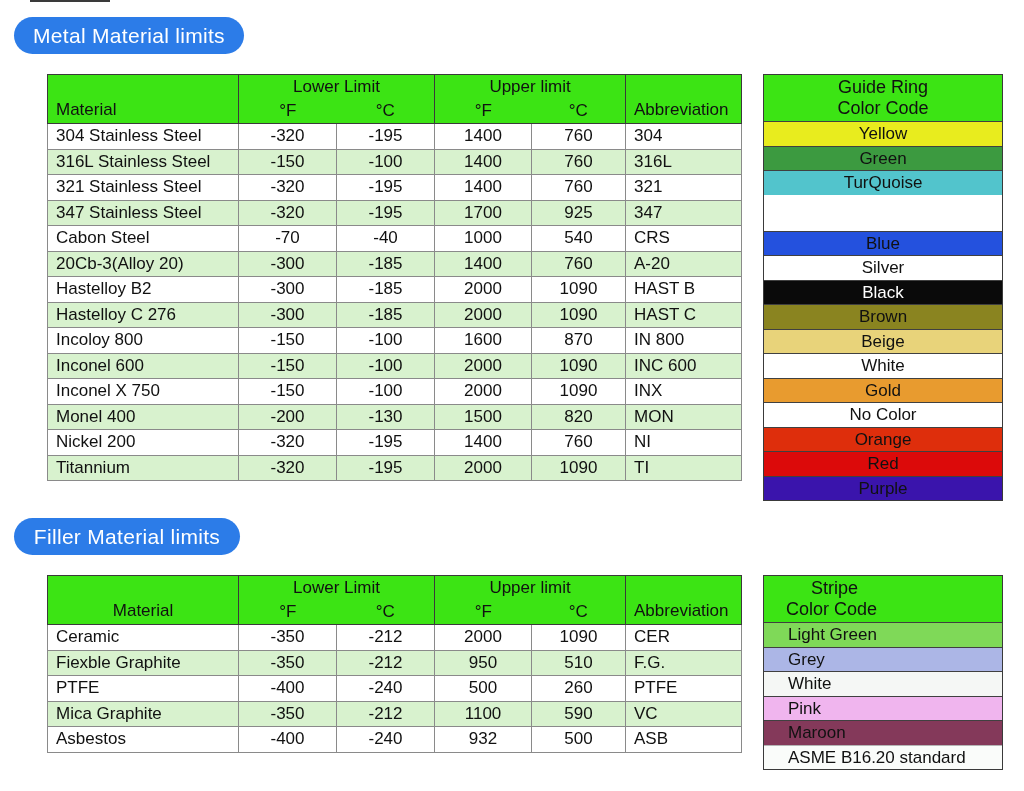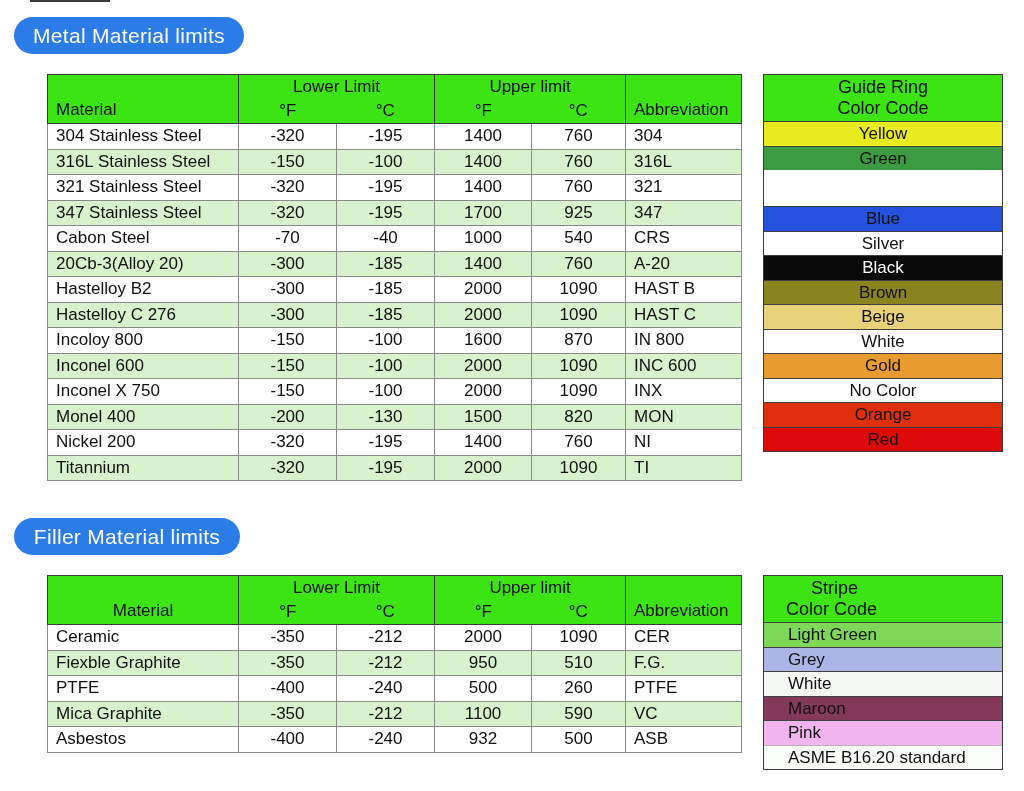--- a/index.html
+++ b/index.html
@@ -236,20 +236,21 @@
     <div class="ct-header">
       <div class="line1">Guide Ring</div>
       <div class="line2">Color Code</div>
     </div>
     <div>
 
         <div class="ct-row" style="background: rgb(232, 236, 30);">Yellow</div>
 
         <div class="ct-row" style="background: rgb(60, 154, 64);">Green</div>
 
+        <div class="ct-row" style="background: rgb(82, 196, 204);">TurQuoise</div>
 
         <div class="ct-row" style="background: rgb(36, 81, 222); margin-top: 36px;">Blue</div>
 
         <div class="ct-row" style="background: rgb(255, 255, 255);">Silver</div>
 
         <div class="ct-row" style="background: rgb(10, 10, 10); color: rgb(255, 255, 255);">Black</div>
 
         <div class="ct-row" style="background: rgb(138, 132, 32);">Brown</div>
 
         <div class="ct-row" style="background: rgb(232, 211, 122);">Beige</div>
@@ -257,20 +258,21 @@
         <div class="ct-row" style="background: rgb(255, 255, 255);">White</div>
 
         <div class="ct-row" style="background: rgb(232, 155, 47);">Gold</div>
 
         <div class="ct-row" style="background: rgb(255, 255, 255);">No Color</div>
 
         <div class="ct-row" style="background: rgb(222, 46, 12);">Orange</div>
 
         <div class="ct-row" style="background: rgb(220, 10, 10);">Red</div>
 
+        <div class="ct-row" style="background: rgb(58, 20, 172);">Purple</div>
       </div>
   </div>
 
   <div class="pill" id="pill-filler">
     <span>Filler Material limits</span>
   </div>
 
   <table class="limits" id="filler-table">
     <colgroup>
       <col style="width:191px">
@@ -349,20 +351,20 @@
       <div class="line2">Color Code</div>
     </div>
     <div>
 
         <div class="ct-row" style="background: rgb(127, 217, 88);">Light Green</div>
 
         <div class="ct-row" style="background: rgb(172, 182, 230);">Grey</div>
 
         <div class="ct-row" style="background: rgb(245, 247, 245);">White</div>
 
+        <div class="ct-row" style="background: rgb(240, 181, 238);">Pink</div>
+
         <div class="ct-row" style="background: rgb(132, 57, 90);">Maroon</div>
-
-        <div class="ct-row" style="background: rgb(240, 181, 238);">Pink</div>
       </div>
     <div class="ct-footer">ASME B16.20 standard</div>
   </div>
 
 </div>
 
 </body></html>

